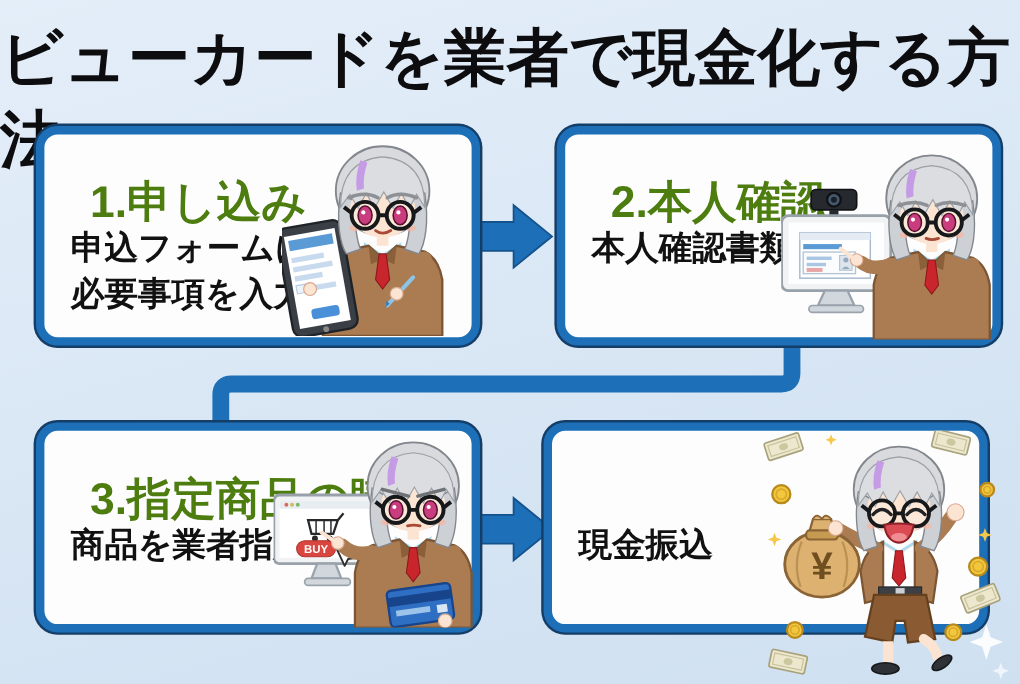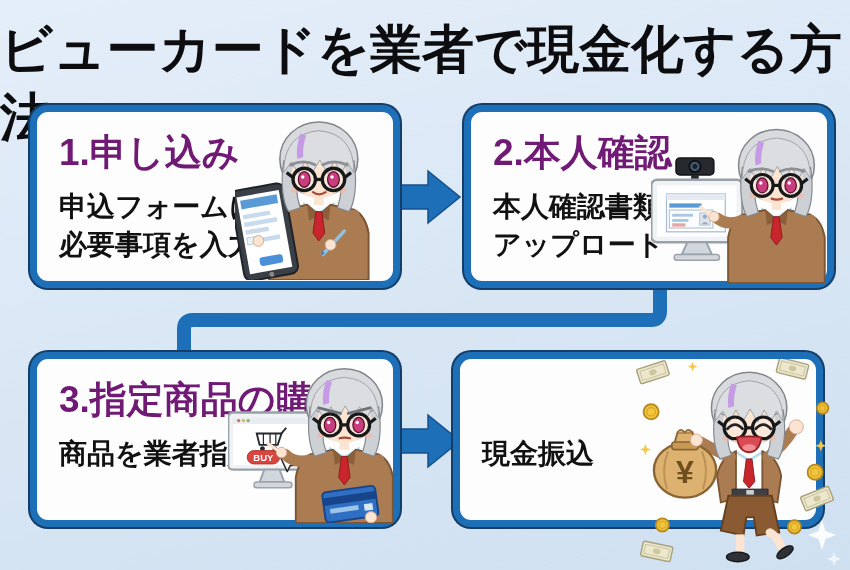--- a/index.html
+++ b/index.html
@@ -10,22 +10,22 @@
   .title{position:absolute;left:0;top:16px;width:850px;margin:0;text-align:left;
          font-size:52px;font-weight:900;color:#0d0d0f;letter-spacing:0px;line-height:1.3;}
   .flow-svg{position:absolute;left:0;top:0;z-index:0;}
   .step-box{position:absolute;width:370px;height:183px;box-sizing:border-box;
             background:#fdfdfe;border:7px solid #1d6fb8;border-radius:18px;
             box-shadow:0 0 0 2px #143e68;z-index:1;}
   .box1{left:30px;top:105px;}
   .box2{left:464px;top:105px;}
   .box3{left:30px;top:352px;height:175px;}
   .box4{left:453px;top:352px;height:175px;}
-  .step-heading{position:absolute;left:22px;top:16px;margin:0;
-                font-size:37px;font-weight:900;color:#701a75;white-space:nowrap;}
+  .step-heading{position:absolute;left:22px;top:16px;margin:16px;
+                font-size:37px;font-weight:900;color:#4d7c0f;white-space:nowrap;}
   .step-desc{position:absolute;left:22px;top:76px;margin:0;
              font-size:28px;font-weight:800;color:#111;line-height:38px;white-space:nowrap;}
   .step-desc span{display:block;}
   .illo{position:absolute;pointer-events:none;}
   .illo1{right:2px;top:2px;width:156px;height:166px;}
   .illo2{right:0px;top:8px;width:176px;height:163px;}
   .illo3{right:-2px;top:4px;width:167px;height:160px;}
   .illo4{right:-18px;top:0px;width:198px;height:215px;}
   .sparkle{position:absolute;z-index:2;}
 </style>
@@ -116,21 +116,20 @@
         <path d="M64,48 Q75,42 89,48" stroke="#8d9196" stroke-width="3" fill="none" stroke-linecap="round"></path>
         <path d="M54,76 Q60,80.5 67,76" stroke="#a84a36" stroke-width="2.4" fill="none" stroke-linecap="round"></path>
       </g>
     </svg>
   </section>
 
   <section class="step-box box2">
     <h2 class="step-heading">2.本人確認</h2>
     <p class="step-desc">
       <span>本人確認書類の</span>
-      <span>アップロード</span>
     </p>
     <svg class="illo illo2" viewBox="0 0 185 172">
 
       <g>
         <rect x="26" y="40" width="40" height="18" rx="4" fill="#26292e" stroke="#101214" stroke-width="1.5"></rect>
         <circle cx="46" cy="49" r="6" fill="#46586a" stroke="#0f1114" stroke-width="2"></circle>
         <circle cx="46" cy="49" r="2.6" fill="#16202c"></circle>
         <rect x="42" y="58" width="8" height="5" fill="#26292e"></rect>
         <rect x="0" y="63" width="96" height="66" rx="6" fill="#f0f2f4" stroke="#98a1aa" stroke-width="2.5"></rect>
         <rect x="6" y="69" width="84" height="54" fill="#fdfeff"></rect>

